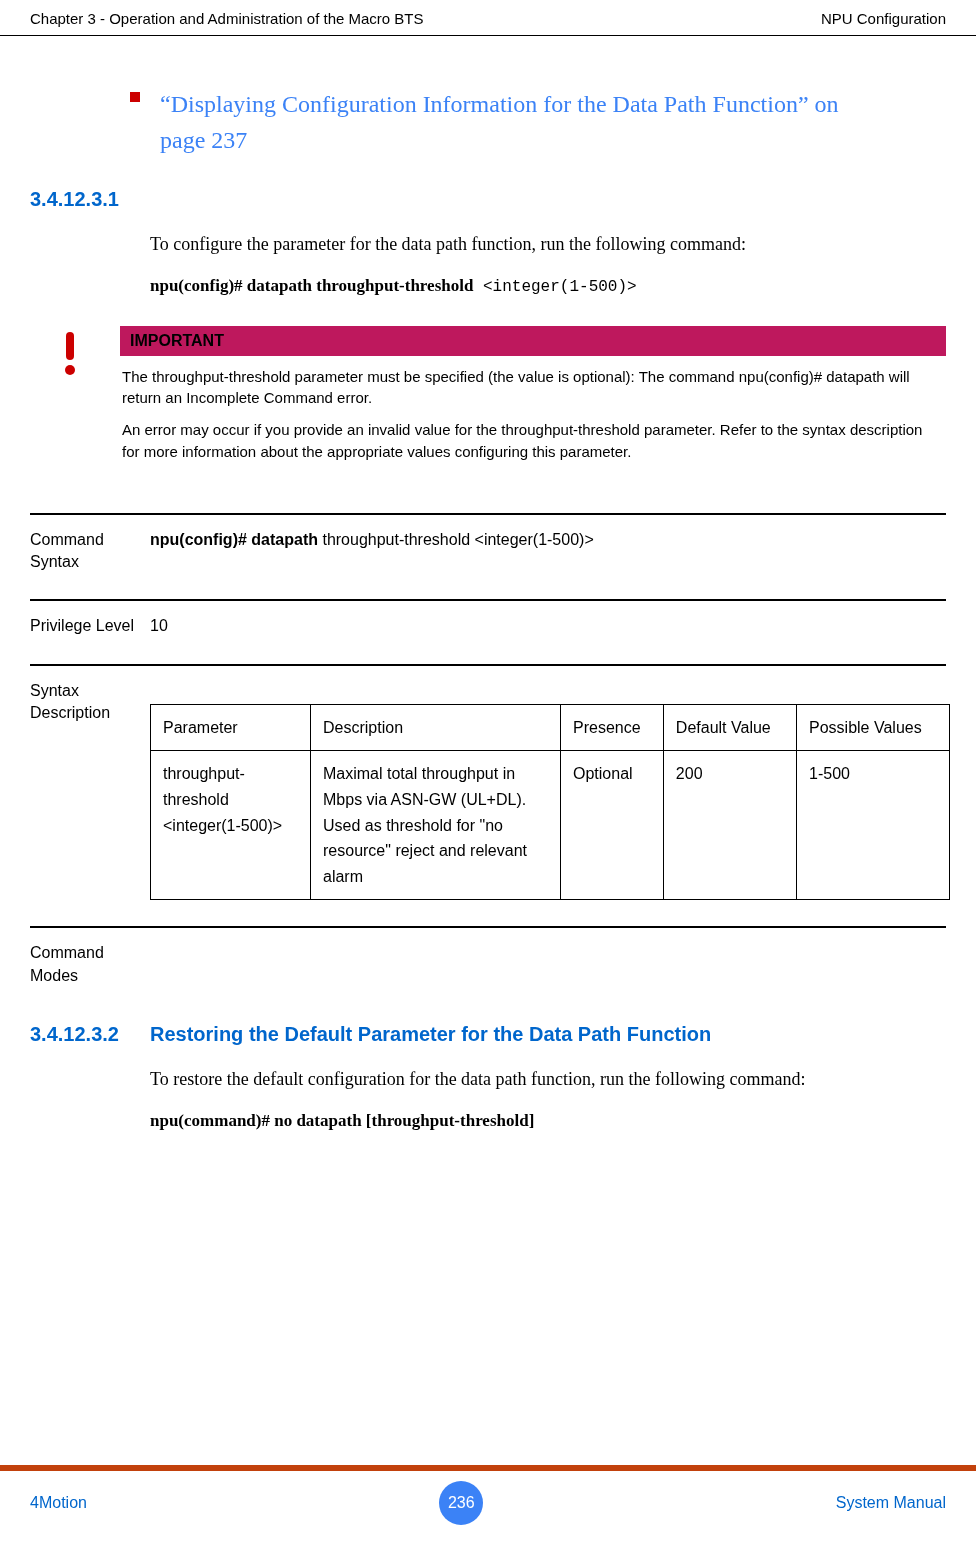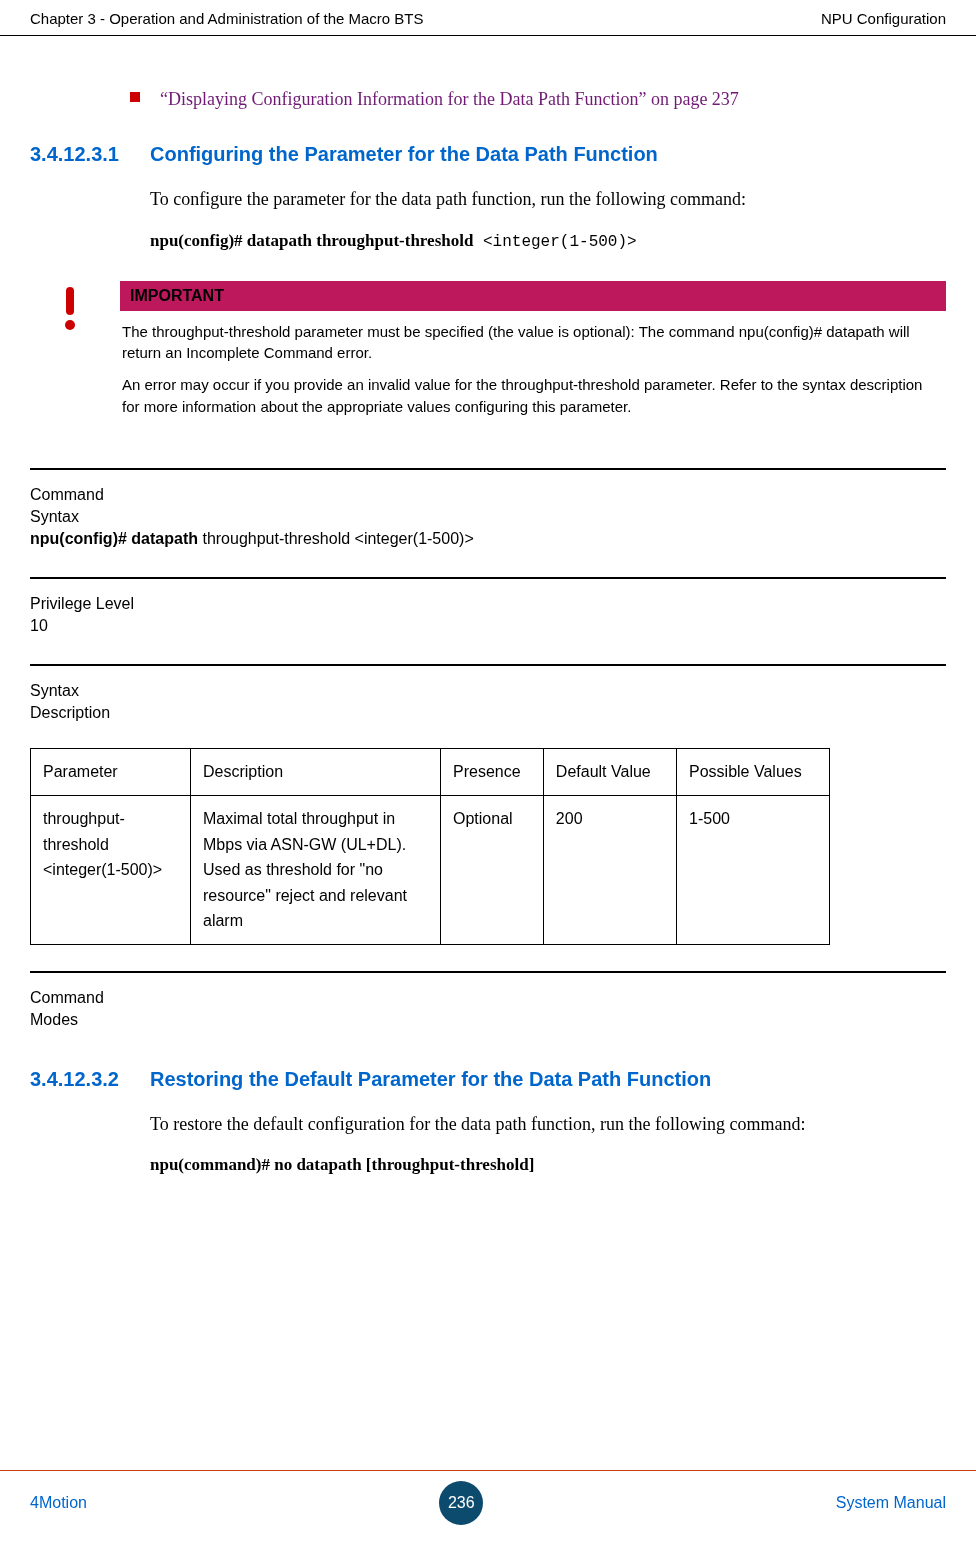--- a/index.html
+++ b/index.html
@@ -30,22 +30,22 @@
     }
     .bullet-square {
       width: 10px;
       height: 10px;
       background: #c00;
       margin-top: 6px;
       margin-right: 20px;
       flex-shrink: 0;
     }
     .bullet-text {
-      color: #701a75;
-      font-size: 18px;
+      color: #3b82f6;
+      font-size: 24px;
       line-height: 1.5;
       max-width: 720px;
     }
     .section-row {
       display: flex;
       align-items: baseline;
       margin-bottom: 18px;
     }
     .section-num {
       color: #0066cc;
@@ -104,21 +104,20 @@
       margin-bottom: 10px;
       padding: 0 2px;
     }
     .def-block {
       display: flex;
       margin-left: 0;
       border-top: 2px solid #000;
       padding-top: 14px;
       padding-bottom: 26px;
       max-width: 920px;
-      flex-direction: column;
     }
     .def-label {
       width: 120px;
       flex-shrink: 0;
       font-family: Arial, Helvetica, sans-serif;
       font-size: 16px;
       line-height: 1.4;
     }
     .def-value {
       font-family: Arial, Helvetica, sans-serif;
@@ -143,29 +142,29 @@
     }
     .page-footer {
       position: absolute;
       bottom: 20px;
       left: 0;
       right: 0;
       display: flex;
       justify-content: space-between;
       align-items: center;
       padding: 0 30px;
-      border-top: 1px solid #c2410c;
+      border-top: 6px solid #c2410c;
       padding-top: 10px;
       font-family: Arial, Helvetica, sans-serif;
       font-size: 16px;
     }
     .footer-left { color: #0066cc; }
     .footer-right { color: #0066cc; }
     .page-num {
-      background: #0c4a6e;
+      background: #3b82f6;
       color: #fff;
       border-radius: 50%;
       width: 44px;
       height: 44px;
       display: flex;
       align-items: center;
       justify-content: center;
       font-size: 16px;
     }
   </style>
@@ -179,21 +178,20 @@
 
 <div class="content">
 
   <div class="bullet-row">
     <div class="bullet-square"></div>
     <div class="bullet-text">“Displaying Configuration Information for the Data Path Function” on page 237</div>
   </div>
 
   <div class="section-row">
     <div class="section-num">3.4.12.3.1</div>
-    <div class="section-title">Configuring the Parameter for the Data Path Function</div>
   </div>
 
   <div class="body-text">To configure the parameter for the data path function, run the following command:</div>
 
   <div class="command-line">
     <span class="cmd-bold">npu(config)# datapath throughput-threshold</span><span class="cmd-mono"> &lt;integer(1-500)&gt;</span>
   </div>
 
   <div class="important-block">
     <div class="important-icon">

